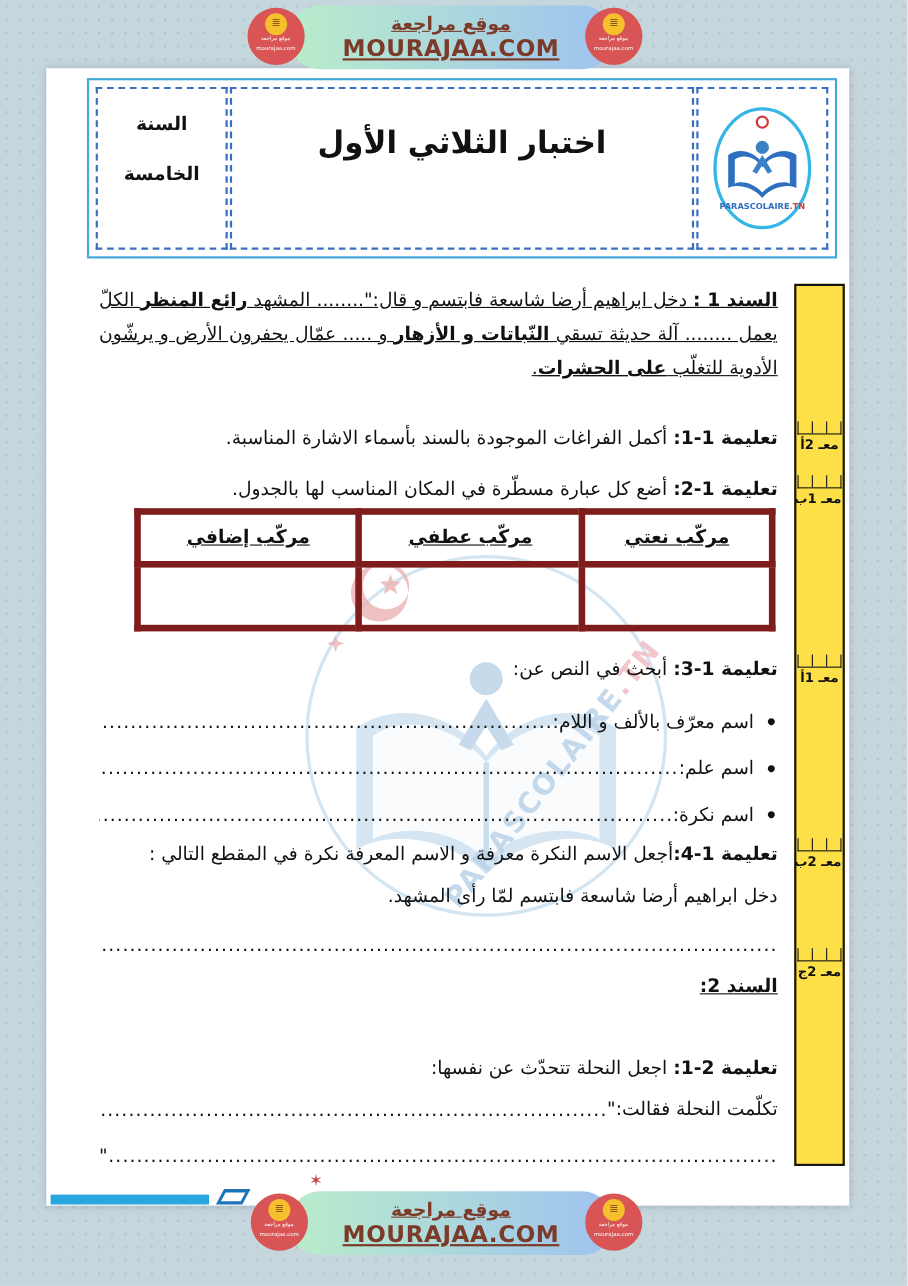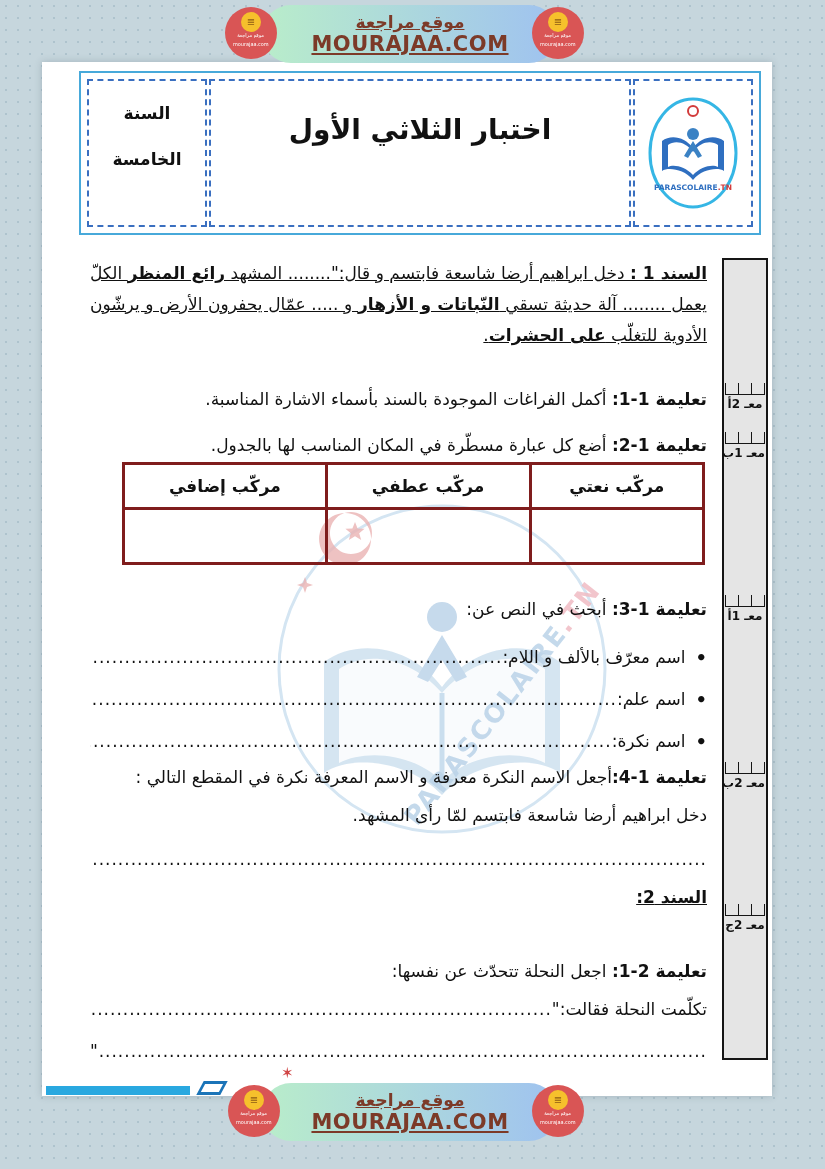--- a/index.html
+++ b/index.html
@@ -31,35 +31,35 @@
   .exam-header{position:absolute;left:37px;top:9px;width:682px;height:164px;border:2px solid #47a9da;
     box-sizing:border-box;display:flex;gap:2px;padding:6px;background:#fff;}
   .hdr-box{border:2px dashed #3a6fc0;box-sizing:border-box;}
   .year-box{width:120px;text-align:center;font-weight:bold;font-size:17px;padding-top:22px;}
   .year-box div{margin-bottom:26px;}
   .title-box{flex:1;text-align:center;padding-top:32px;}
   .title-main{font-weight:bold;font-size:28px;margin-bottom:12px;}
   .title-sub{font-weight:bold;font-size:18px;}
   .logo-box{width:120px;display:flex;align-items:center;justify-content:center;}
   
-  .score-sidebar{position:absolute;left:680px;top:196px;width:46px;height:802px;border:2px solid #151515;background:#e5e5e5;box-sizing:border-box;}
+  .score-sidebar{position:absolute;left:680px;top:196px;width:46px;height:802px;border:2px solid #151515;background:#fde047;box-sizing:border-box;}
   .mark{position:absolute;left:1px;width:40px;text-align:center;}
   .cells{display:flex;height:12px;border:1.6px solid #151515;border-top:none;box-sizing:border-box;}
   .cells div{flex:1;}
   .cells div + div{border-left:1.6px solid #151515;}
   .mark .lbl{font-size:12px;font-weight:bold;margin-top:2px;direction:rtl;white-space:nowrap;}
   
   .content{position:absolute;left:48px;top:190px;width:617px;height:844px;direction:rtl;text-align:right;font-size:17px;z-index:2;}
   .blk{position:absolute;right:0;left:0;}
   .bu{font-weight:bold;text-decoration:underline;}
   .b{font-weight:bold;}
   .sanad1{line-height:31px;text-align:justify;text-decoration:underline;}
   .inst{line-height:26px;}
   table.comp{border-collapse:collapse;width:583px;}
-  table.comp th,table.comp td{border:3px solid #7f1d1d;}
+  table.comp th,table.comp td{border:6px solid #7f1d1d;text-decoration:underline;}
   table.comp th{height:40px;font-size:17px;font-weight:bold;text-align:center;}
   table.comp td{height:50px;}
   .bullets{list-style:none;margin:0;padding:0;}
   .bullets li{display:flex;align-items:center;height:42px;direction:rtl;}
   .bullets .dot-marker{font-size:18px;margin-left:10px;font-weight:bold;}
   .fill{flex:1;overflow:hidden;white-space:nowrap;direction:rtl;letter-spacing:1px;}
   .flexline{display:flex;align-items:flex-end;direction:rtl;line-height:26px;}
   
   .watermark{position:absolute;left:225px;top:435px;z-index:1;pointer-events:none;}
   
@@ -149,21 +149,21 @@
       <div class="lbl">معـ 1أ</div>
     </div>
     <div class="mark" style="top:502px;">
       <div class="cells">
           <div></div>
           <div></div>
           <div></div>
         </div>
       <div class="lbl">معـ 2ب</div>
     </div>
-    <div class="mark" style="top:644px;">
+    <div class="mark" style="top:602px;">
       <div class="cells">
           <div></div>
           <div></div>
           <div></div>
         </div>
       <div class="lbl">معـ 2ج</div>
     </div>
   </div>
 
   <div class="content">

